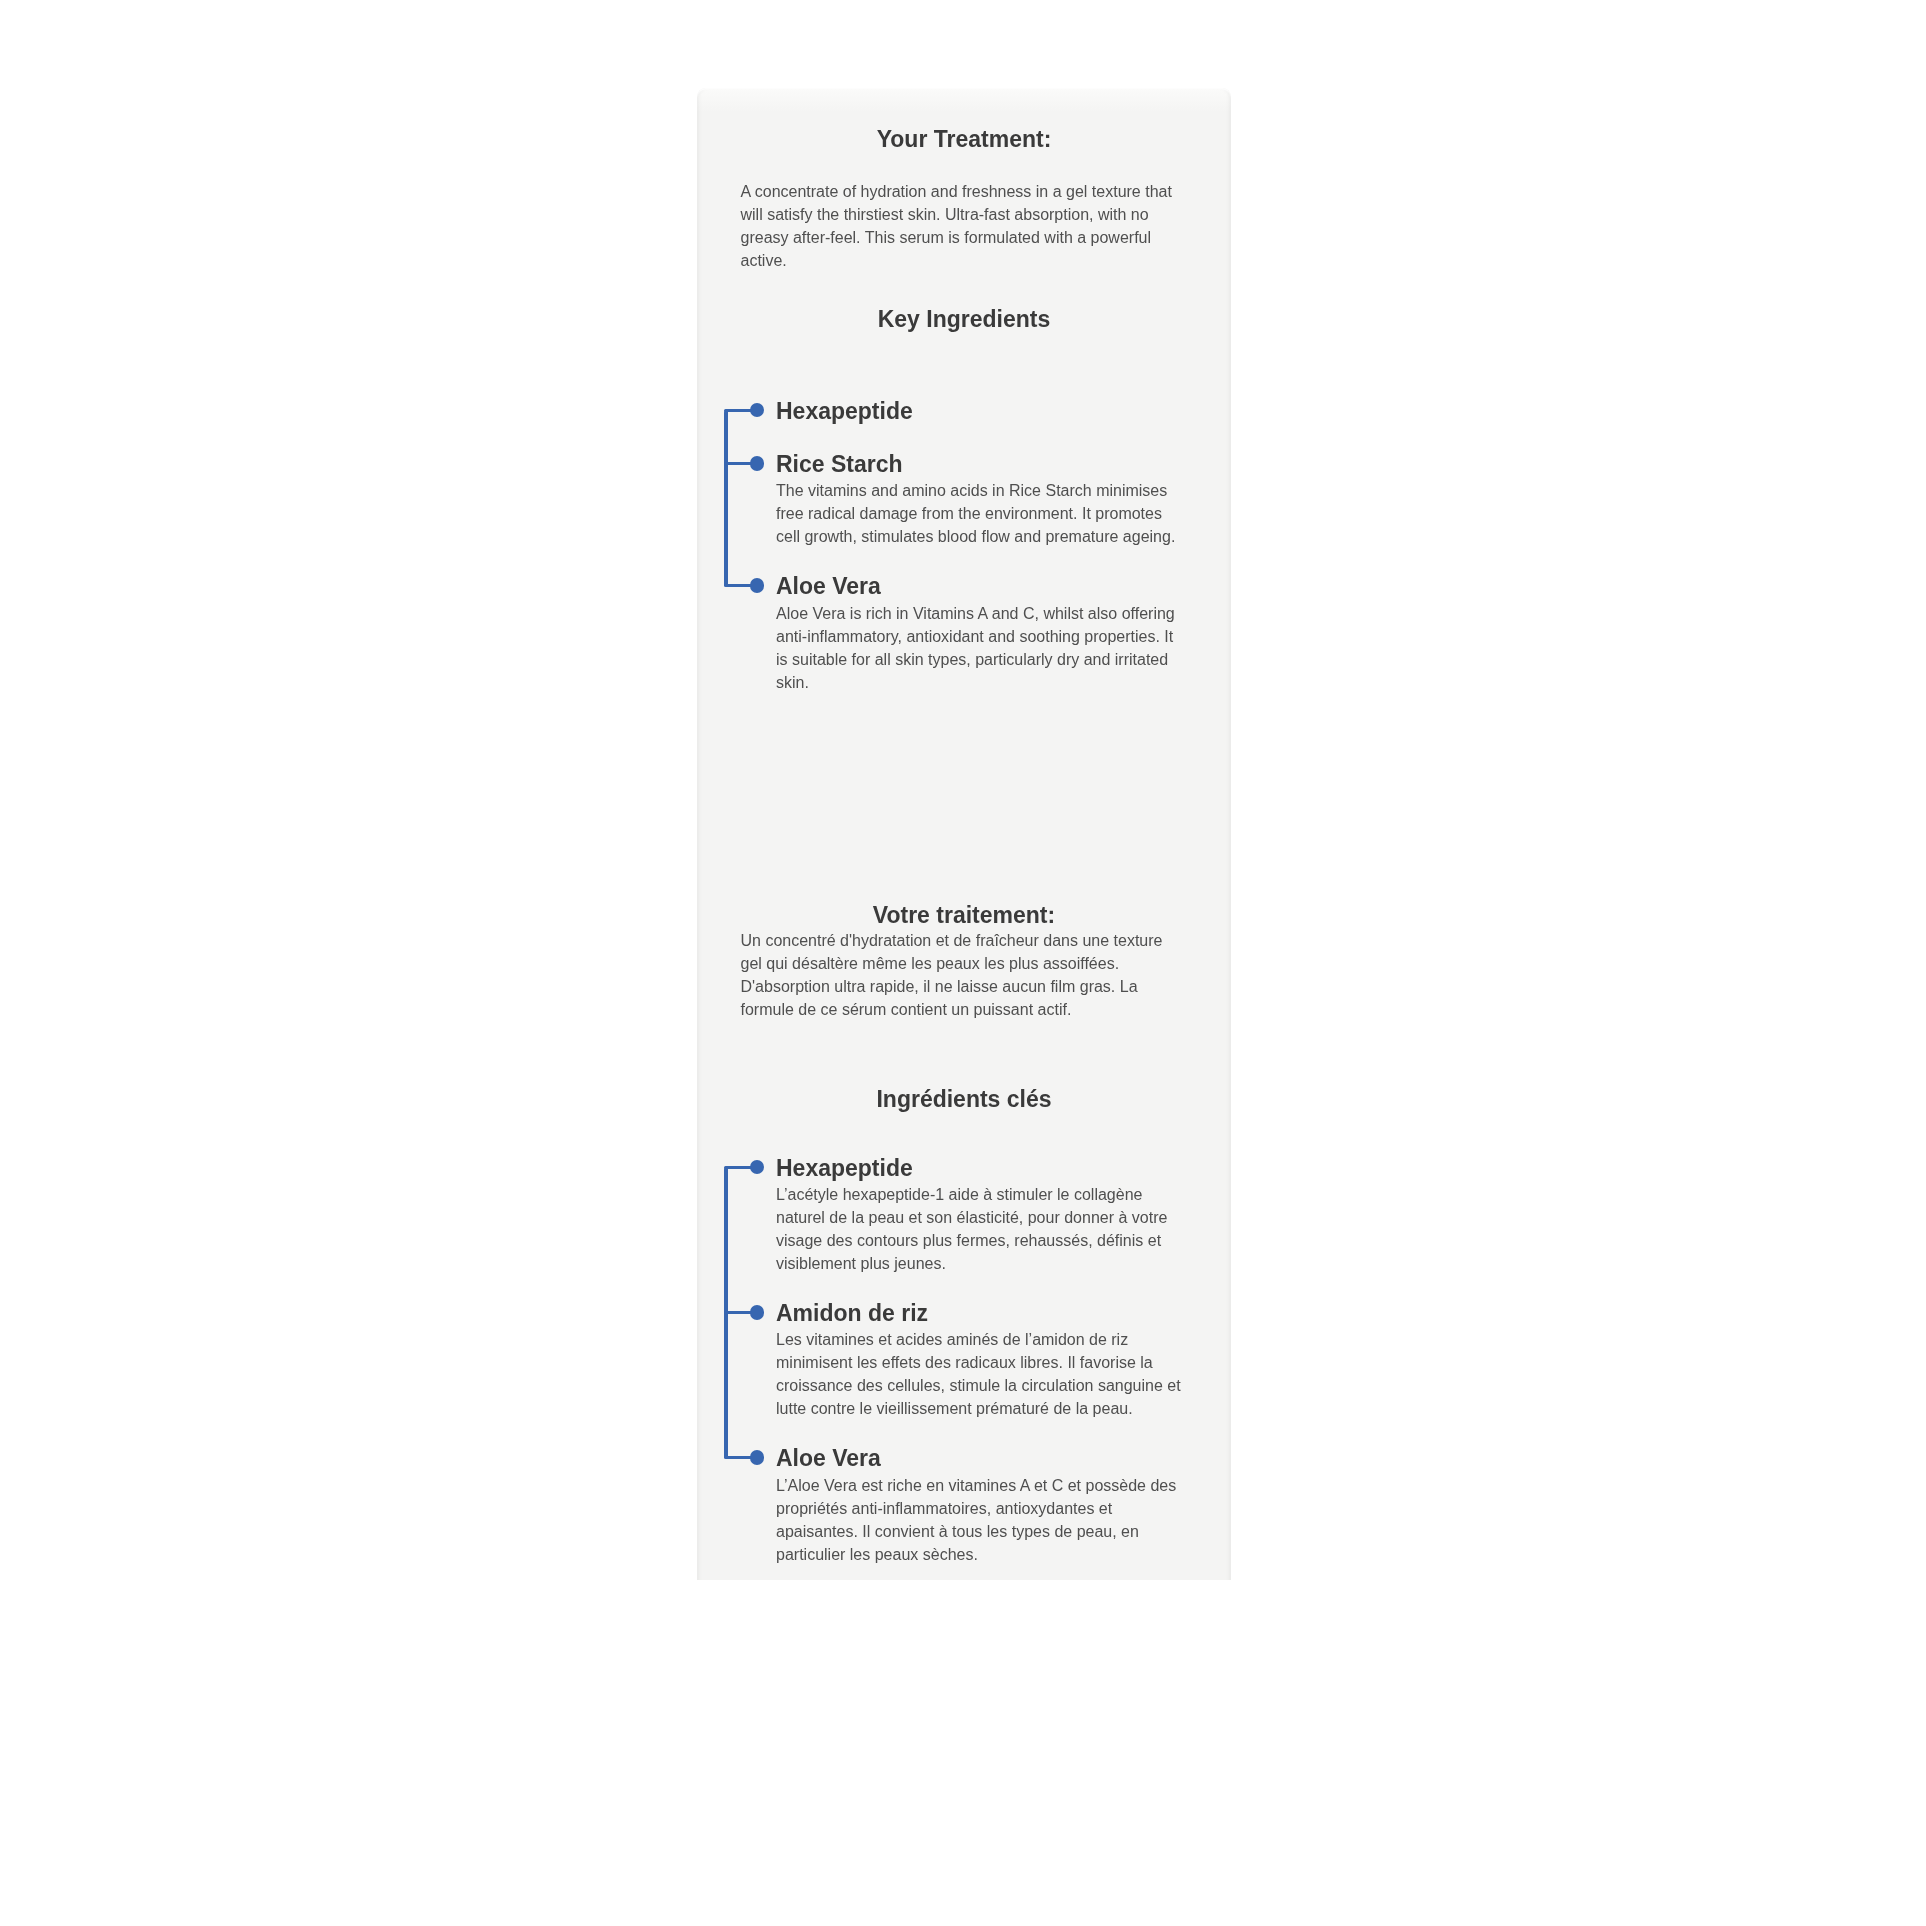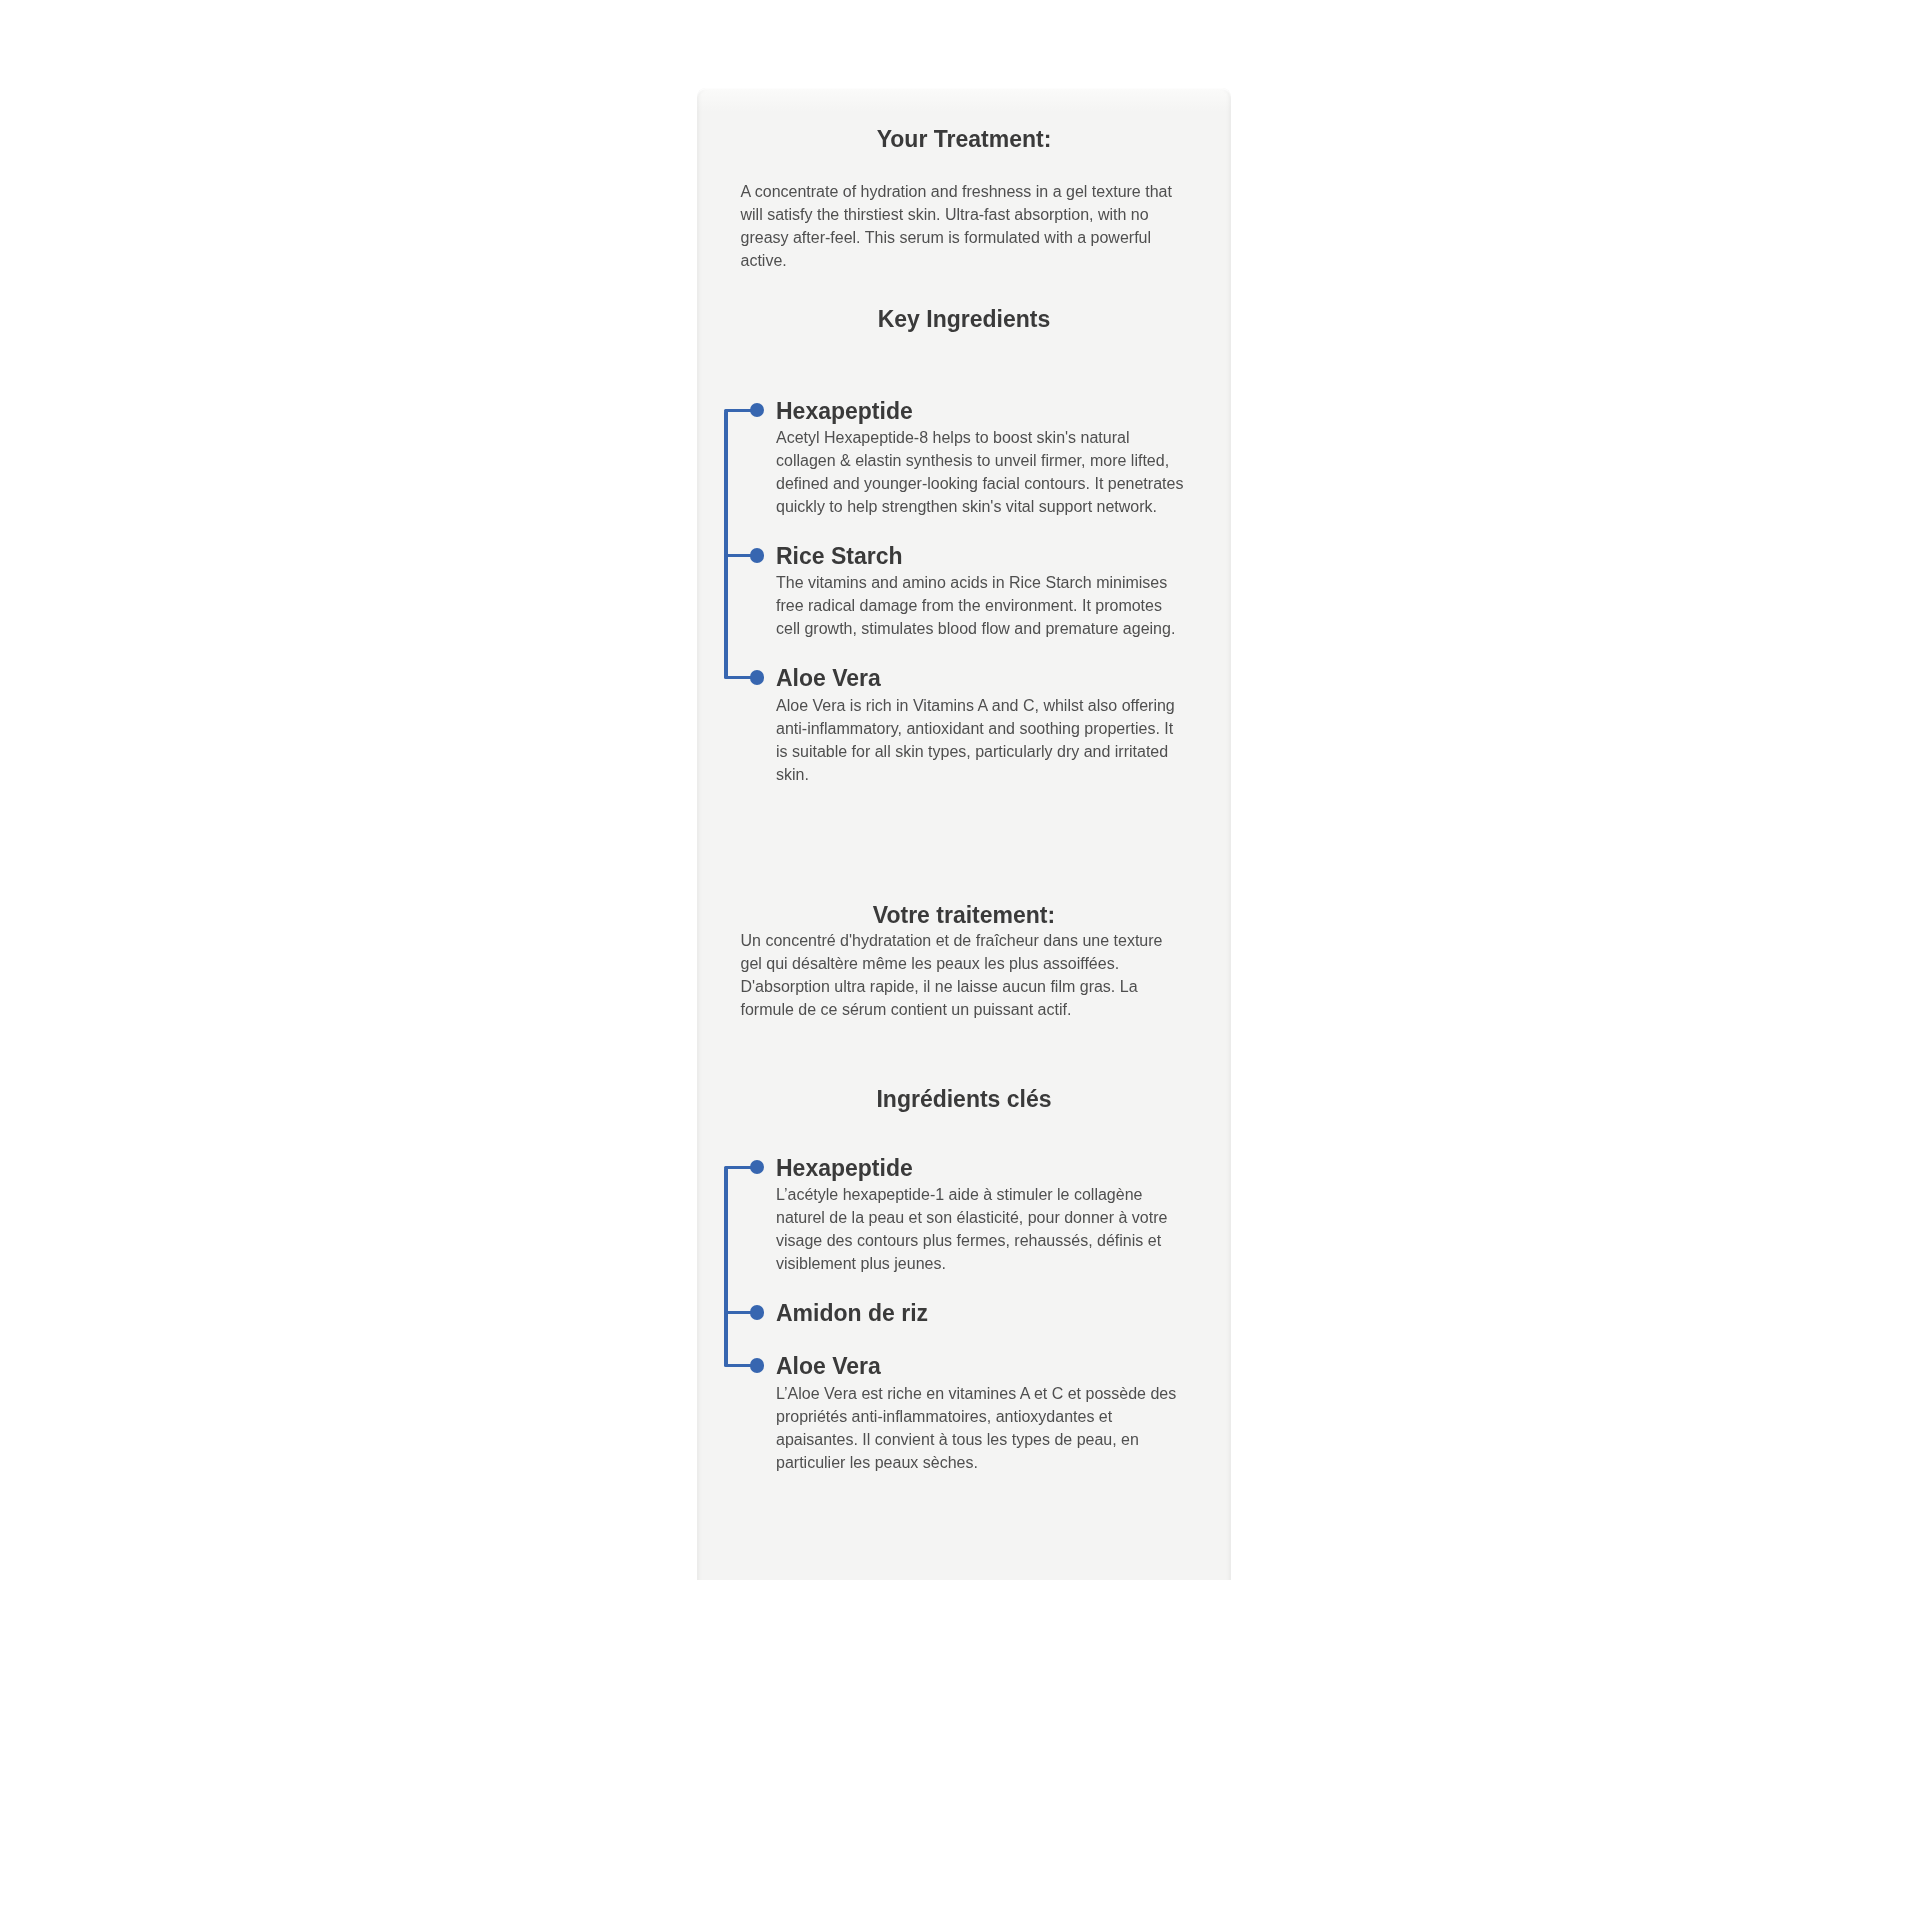--- a/index.html
+++ b/index.html
@@ -95,21 +95,20 @@
     <p class="intro p-intro-en">A concentrate of hydration and freshness in a gel texture that will satisfy the thirstiest skin. Ultra-fast absorption, with no greasy after-feel. This serum is formulated with a powerful active.</p>
 
     <h2 class="main-heading h-key-en">Key Ingredients</h2>
 
     <div class="ingredients ing-en">
       <div class="ing-item first">
         <span class="vline"></span>
         <span class="stub"></span>
         <span class="dot"></span>
         <h3>Hexapeptide</h3>
-        <p>Acetyl Hexapeptide-8 helps to boost skin's natural collagen &amp; elastin synthesis to unveil firmer, more lifted, defined and younger-looking facial contours. It penetrates quickly to help strengthen skin's vital support network.</p>
       </div>
       <div class="ing-item mid">
         <span class="vline"></span>
         <span class="stub"></span>
         <span class="dot"></span>
         <h3>Rice Starch</h3>
         <p>The vitamins and amino acids in Rice Starch minimises free radical damage from the environment. It promotes cell growth, stimulates blood flow and premature ageing.</p>
       </div>
       <div class="ing-item last">
         <span class="vline"></span>
@@ -132,20 +131,21 @@
         <span class="stub"></span>
         <span class="dot"></span>
         <h3>Hexapeptide</h3>
         <p>L’acétyle hexapeptide-1 aide à stimuler le collagène naturel de la peau et son élasticité, pour donner à votre visage des contours plus fermes, rehaussés, définis et visiblement plus jeunes.</p>
       </div>
       <div class="ing-item mid">
         <span class="vline"></span>
         <span class="stub"></span>
         <span class="dot"></span>
         <h3>Amidon de riz</h3>
+        <p>Les vitamines et acides aminés de l’amidon de riz minimisent les effets des radicaux libres. Il favorise la croissance des cellules, stimule la circulation sanguine et lutte contre le vieillissement prématuré de la peau.</p>
       </div>
       <div class="ing-item last">
         <span class="vline"></span>
         <span class="stub"></span>
         <span class="dot"></span>
         <h3>Aloe Vera</h3>
         <p>L’Aloe Vera est riche en vitamines A et C et possède des propriétés anti-inflammatoires, antioxydantes et apaisantes. Il convient à tous les types de peau, en particulier les peaux sèches.</p>
       </div>
     </div>
 

